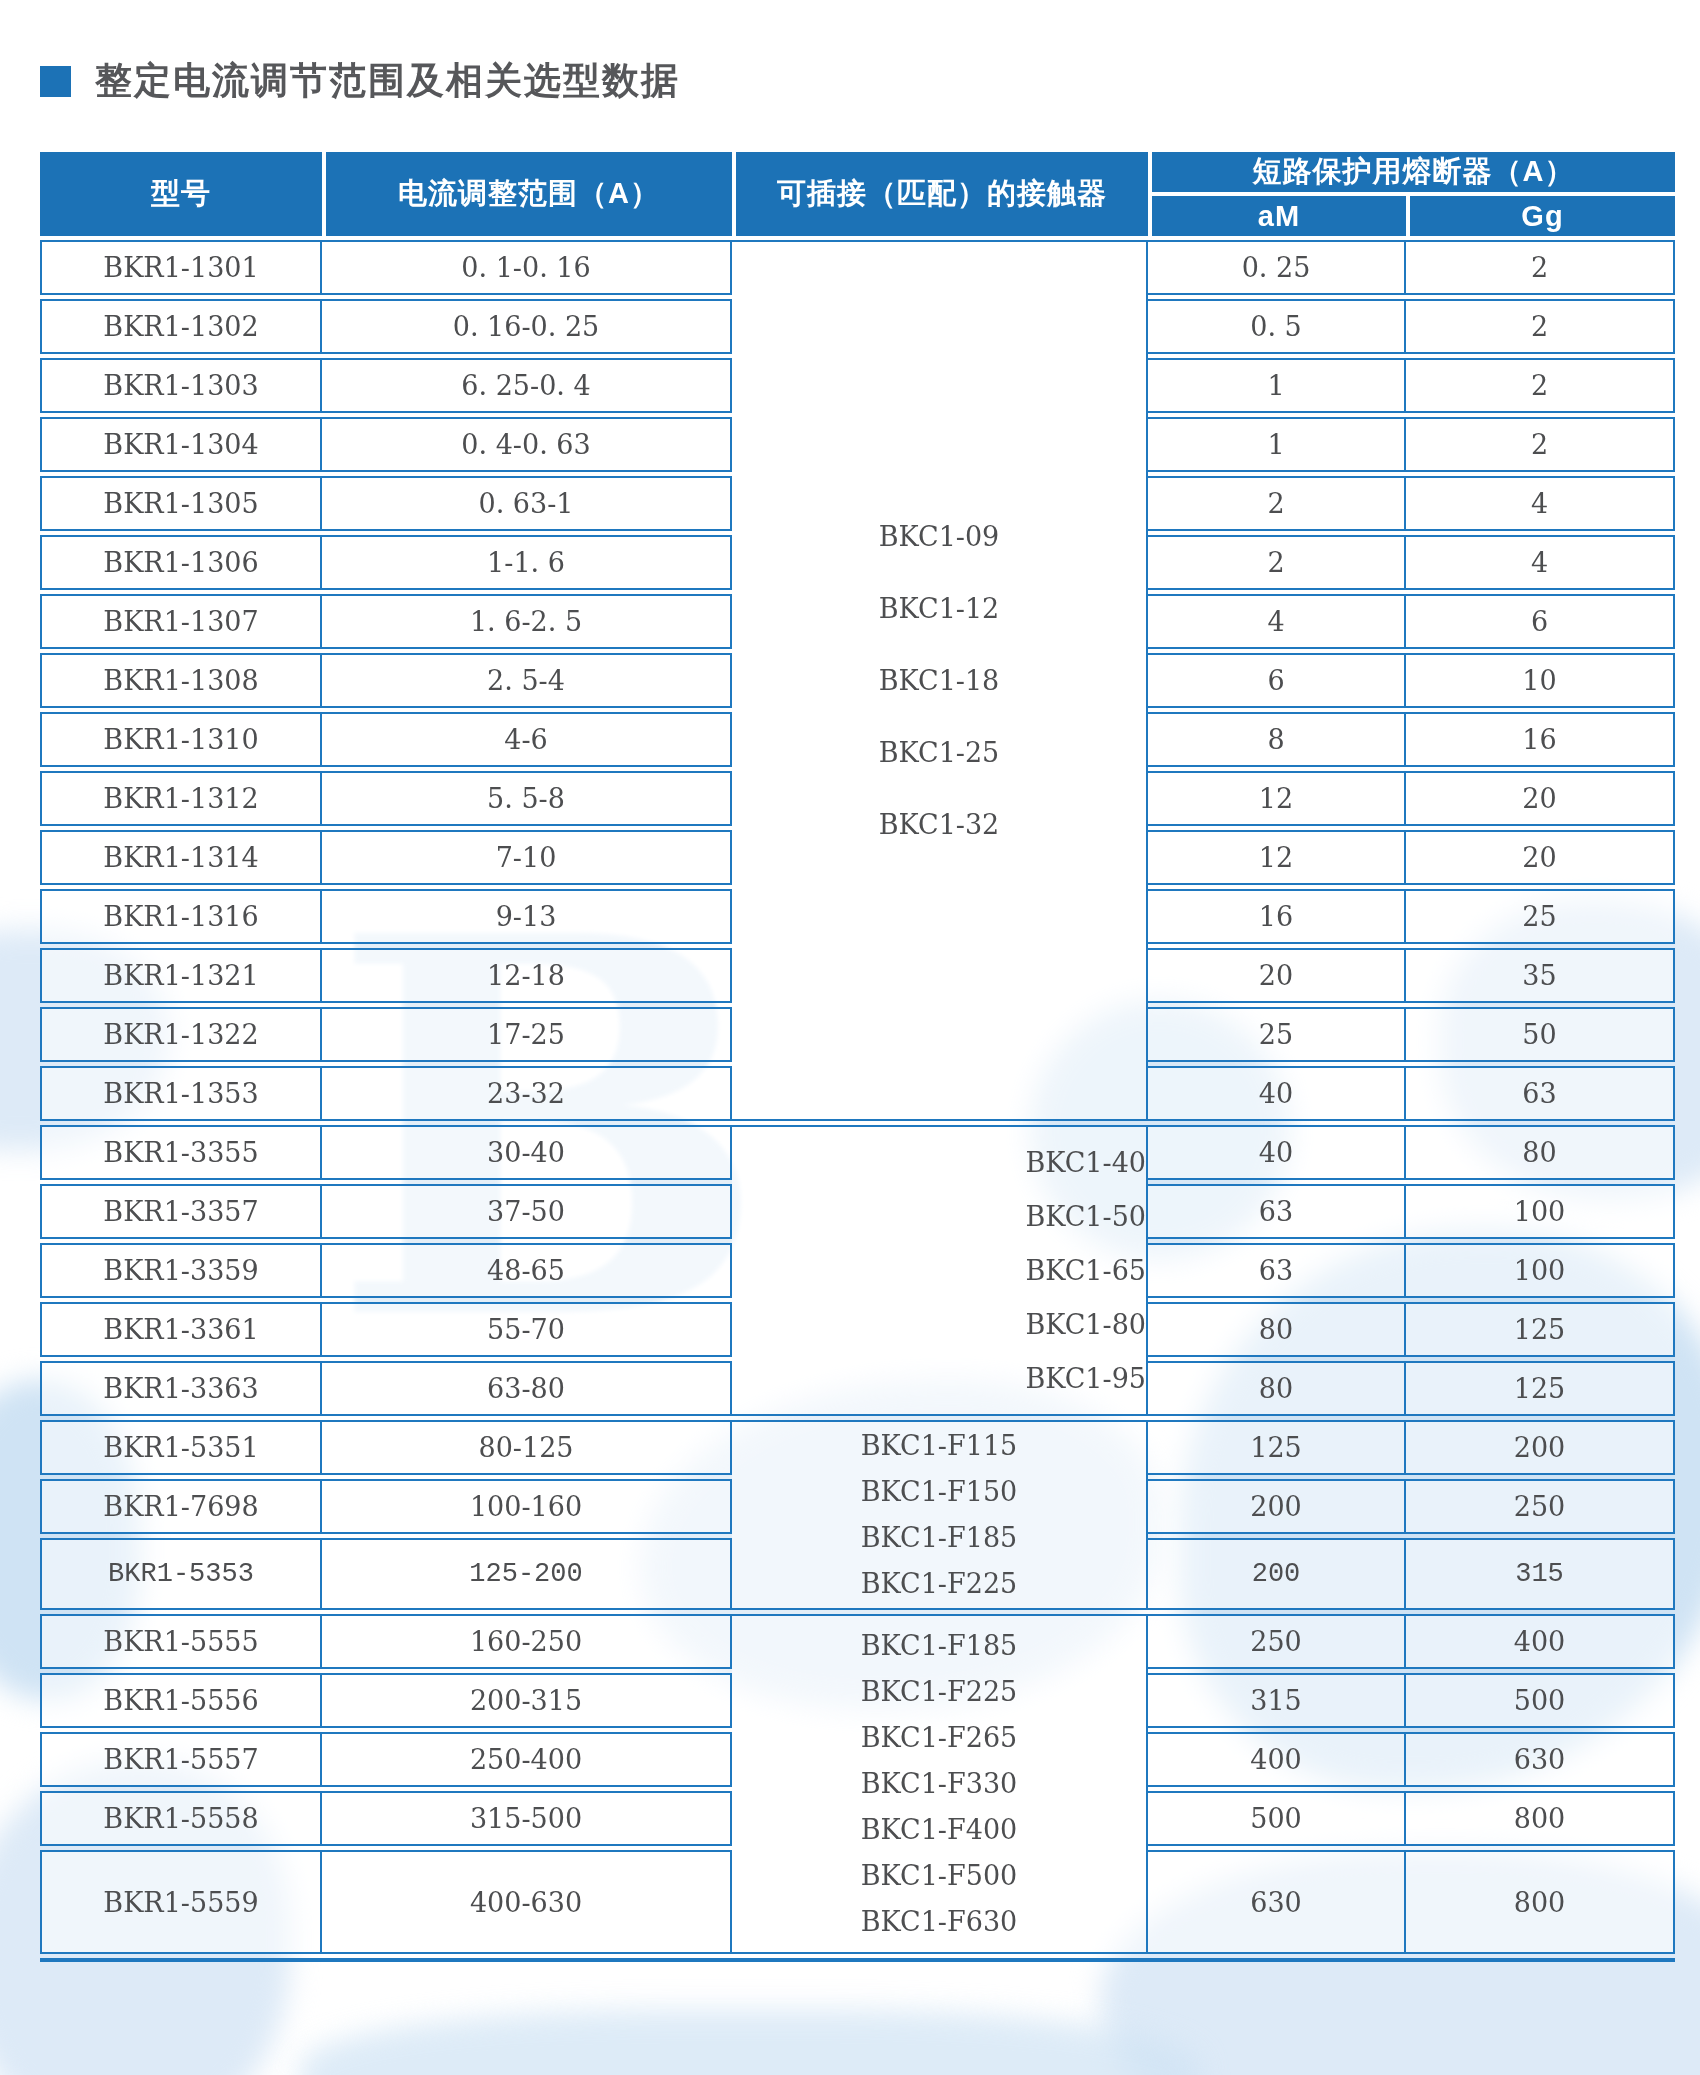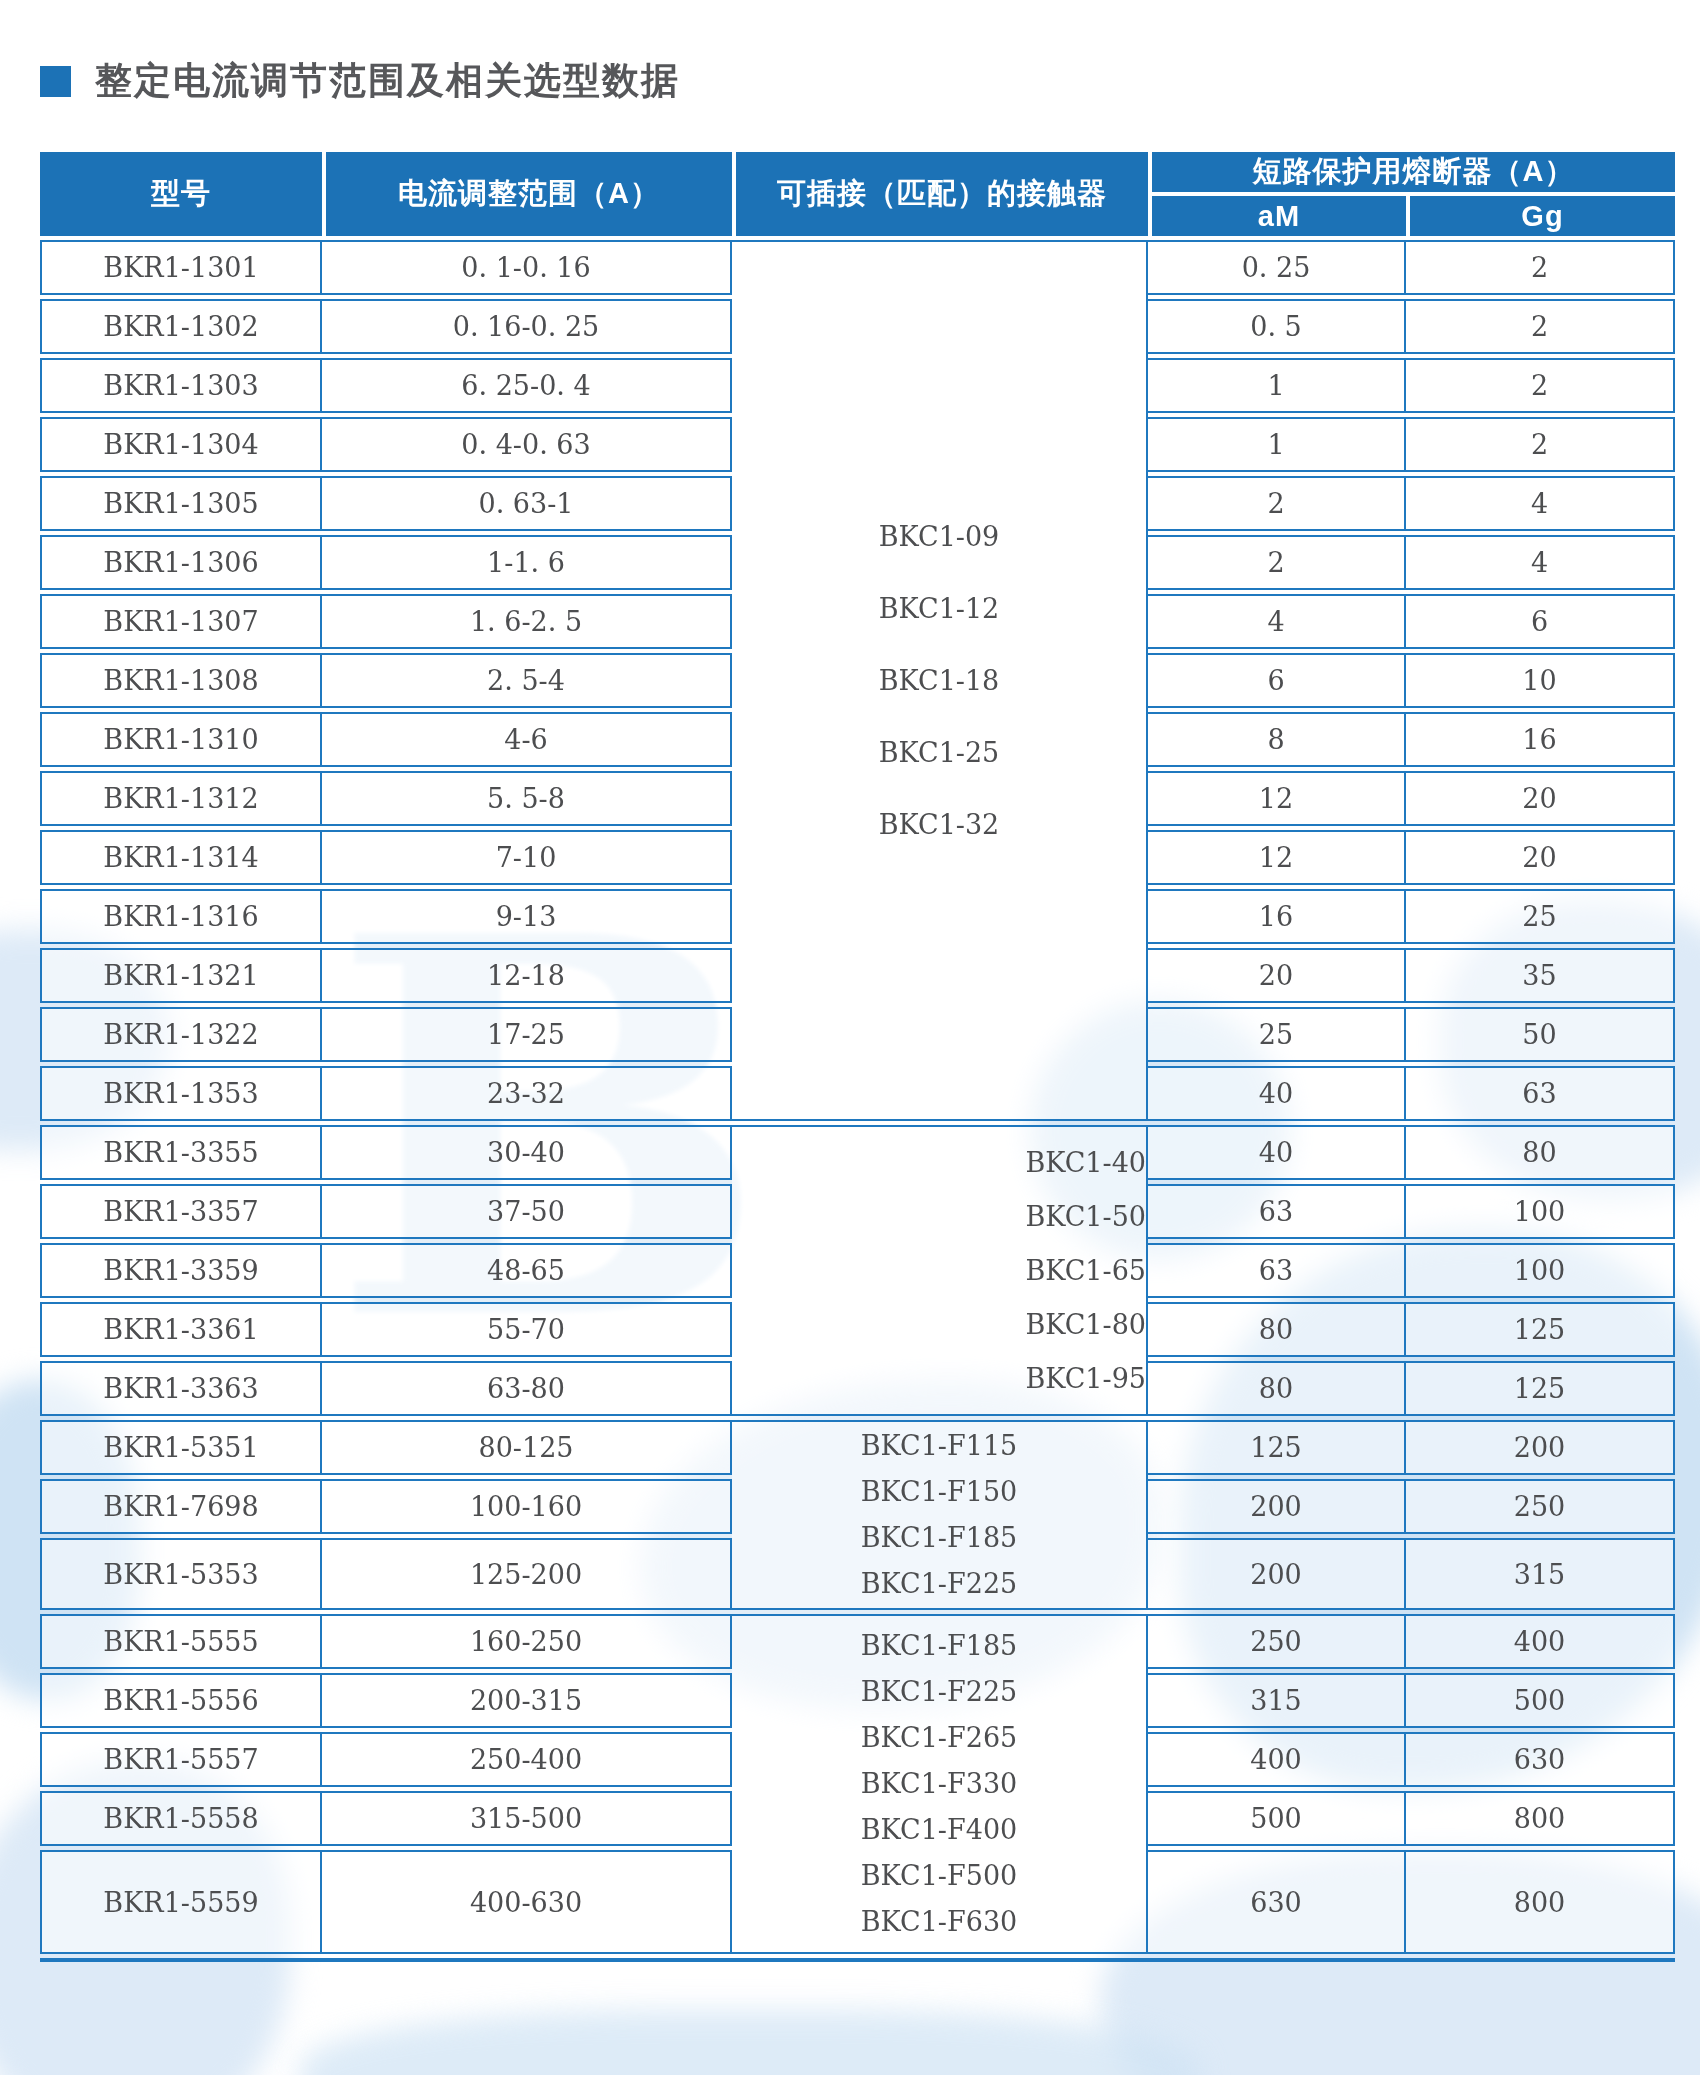--- a/index.html
+++ b/index.html
@@ -66,21 +66,21 @@
     font-size:27px;color:var(--ink);
   }
   td.model{border-left:2px solid var(--line);margin-top:36px;}
   td.contactor{line-height:1;}
   td.contactor .cline{display:block;}
   td.contactor.g0 .cline{line-height:72px;text-align:center;}
   td.contactor.g1 .cline{line-height:54px;text-align:right;}
   td.contactor.g2 .cline{line-height:46px;}
   td.contactor.g3 .cline{line-height:46px;}
   
-  tbody tr:nth-child(23) td{height:68px;}
+  tbody tr:nth-child(23) td{height:68px;font-family:Liberation Mono, monospace;}
   tbody tr:nth-child(28) td{height:100px;}
 </style>
 </head>
 <body>
 
 <div class="watermark">
   <div class="wm" style="left:-90px;top:930px;width:260px;height:220px;border-radius:45% 55% 60% 40%;"></div>
   <div class="wm deep" style="left:-60px;top:1380px;width:200px;height:320px;border-radius:50% 50% 45% 55%;"></div>
   <div class="wm" style="left:-40px;top:1760px;width:330px;height:380px;border-radius:55% 45% 50% 50%;"></div>
   <div class="wm" style="left:640px;top:1380px;width:520px;height:330px;border-radius:60% 40% 55% 45%;opacity:.8;"></div>

